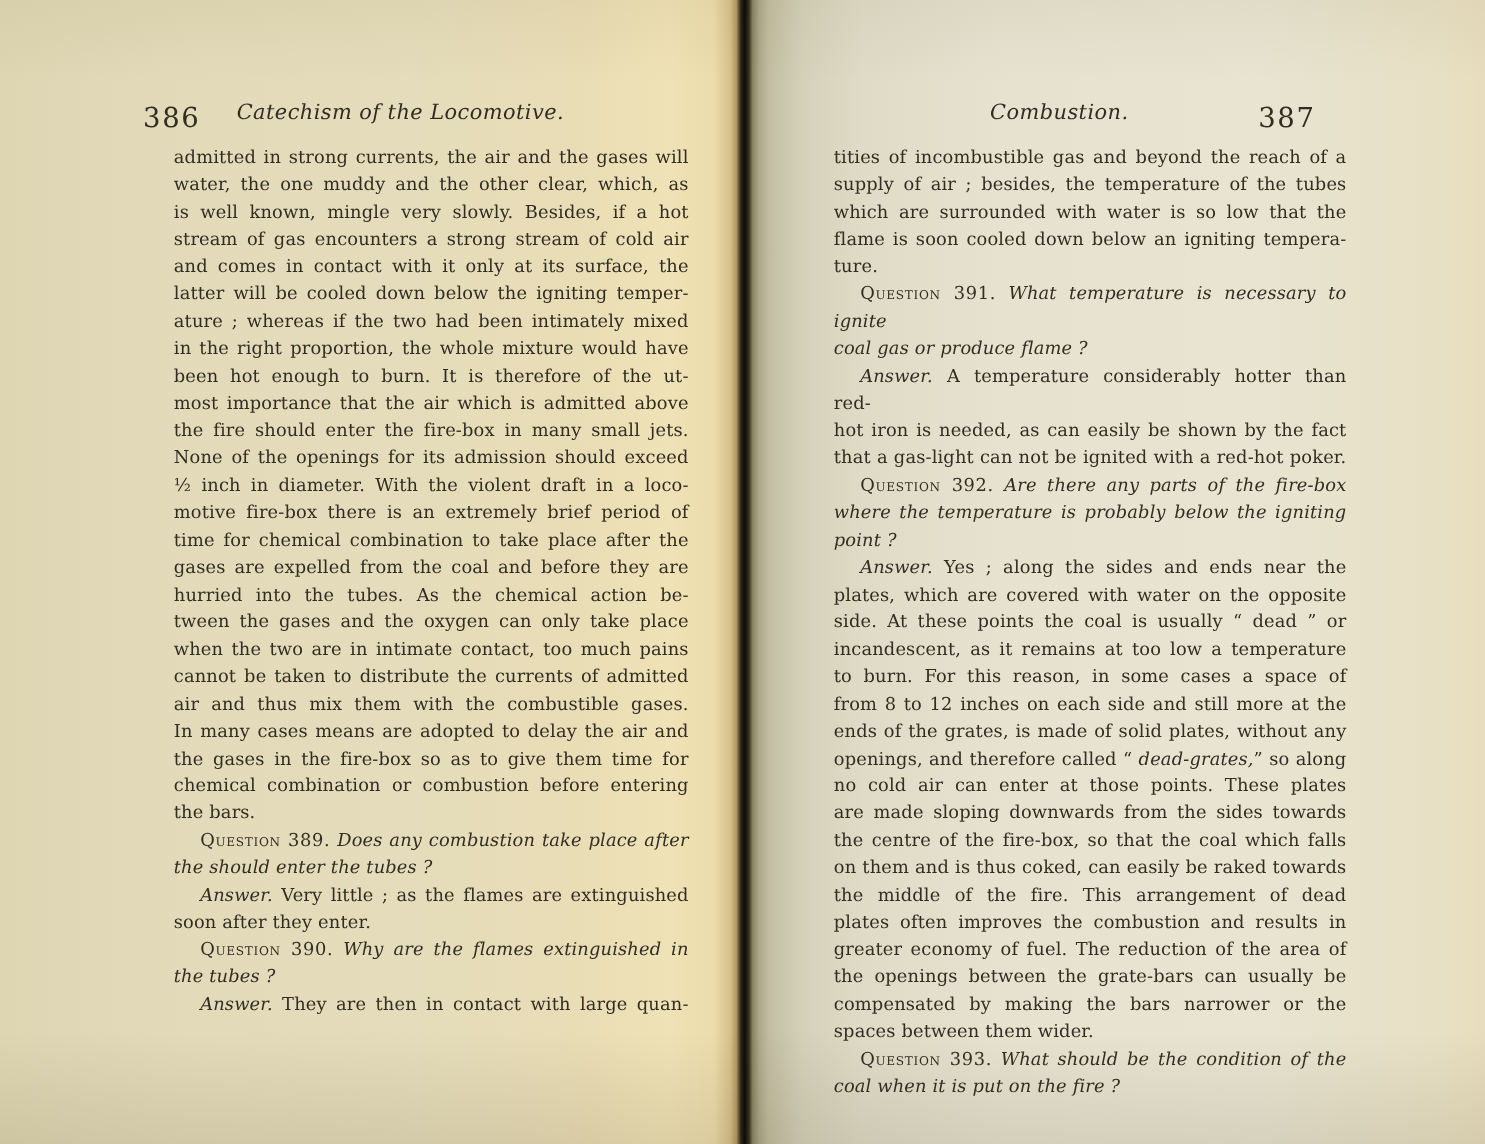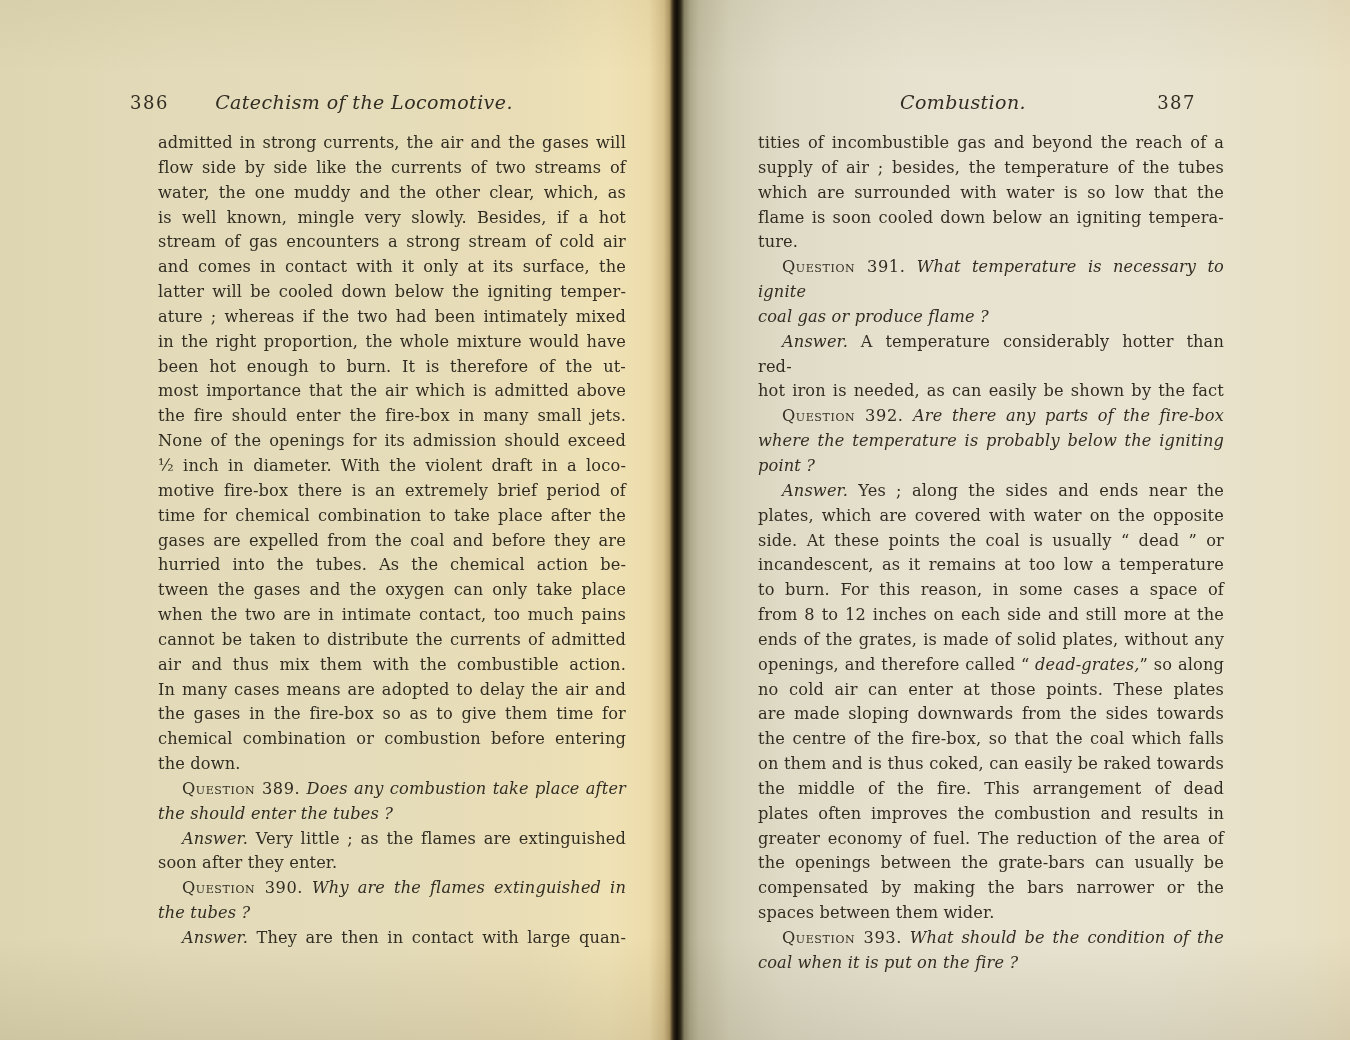--- a/index.html
+++ b/index.html
@@ -22,21 +22,21 @@
     background:linear-gradient(180deg, rgba(90,70,25,0.05) 0%, rgba(0,0,0,0) 7%, rgba(0,0,0,0) 90%, rgba(60,45,15,0.10) 100%);
   }
   .gutter {
     position:absolute; top:0; left:664px; width:26px; height:1040px; z-index:3;
     background:linear-gradient(90deg, rgba(100,80,40,0) 0%, rgba(100,80,40,0.30) 22%, #2a2113 38%, #0f0c07 50%, #2e2918 63%, rgba(90,85,60,0.30) 78%, rgba(90,85,60,0) 100%);
   }
   .header { position:absolute; top:91px; height:28px; font-size:19px; z-index:2; }
   .header .running-head { font-style:italic; letter-spacing:0.4px; }
   .header-left { left:130px; width:468px; text-align:center; }
   .header-right { left:54px; width:466px; text-align:center; }
-  .pagenum { position:absolute; top:1px; font-style:normal; font-size:18px; letter-spacing:1.5px;text-align:center; }
+  .pagenum { position:absolute; top:1px; font-style:normal; font-size:25px; letter-spacing:1.5px;text-align:center; }
   .pagenum-left { left:0; }
   .pagenum-right { right:0; }
   .body-col { position:absolute; top:131px; font-size:16.2px; line-height:24.85px; letter-spacing:0.15px; z-index:2;margin-left:28px; }
   .body-left { left:130px; width:468px; }
   .body-right { left:54px; width:466px; }
   .line { text-align:justify; text-align-last:justify; text-justify:inter-word; }
   .line.noj { text-align-last:left; }
   .line.ind { text-indent:24px; }
   .it { font-style:italic; }
   .sc { font-variant:small-caps; letter-spacing:0.6px; }
@@ -46,45 +46,44 @@
 
 <div class="spread">
 
   <div class="page page-left">
     <div class="header header-left">
       <span class="pagenum pagenum-left">386</span>
       <span class="running-head">Catechism of the Locomotive.</span>
     </div>
     <div class="body-col body-left" id="left-body">
         <div class="line"><span>admitted in strong currents, the air and the gases will</span></div>
-        <div class="line"><span>flow side by side like the currents of two streams of</span></div>
         <div class="line"><span>water, the one muddy and the other clear, which, as</span></div>
         <div class="line"><span>is well known, mingle very slowly. Besides, if a hot</span></div>
         <div class="line"><span>stream of gas encounters a strong stream of cold air</span></div>
         <div class="line"><span>and comes in contact with it only at its surface, the</span></div>
         <div class="line"><span>latter will be cooled down below the igniting temper-</span></div>
         <div class="line"><span>ature ; whereas if the two had been intimately mixed</span></div>
         <div class="line"><span>in the right proportion, the whole mixture would have</span></div>
         <div class="line"><span>been hot enough to burn. It is therefore of the ut-</span></div>
         <div class="line"><span>most importance that the air which is admitted above</span></div>
         <div class="line"><span>the fire should enter the fire-box in many small jets.</span></div>
         <div class="line"><span>None of the openings for its admission should exceed</span></div>
         <div class="line"><span>½ inch in diameter. With the violent draft in a loco-</span></div>
         <div class="line"><span>motive fire-box there is an extremely brief period of</span></div>
         <div class="line"><span>time for chemical combination to take place after the</span></div>
         <div class="line"><span>gases are expelled from the coal and before they are</span></div>
         <div class="line"><span>hurried into the tubes. As the chemical action be-</span></div>
         <div class="line"><span>tween the gases and the oxygen can only take place</span></div>
         <div class="line"><span>when the two are in intimate contact, too much pains</span></div>
         <div class="line"><span>cannot be taken to distribute the currents of admitted</span></div>
-        <div class="line"><span>air and thus mix them with the combustible action.</span></div>
+        <div class="line"><span>air and thus mix them with the combustible gases.</span></div>
         <div class="line"><span>In many cases means are adopted to delay the air and</span></div>
         <div class="line"><span>the gases in the fire-box so as to give them time for</span></div>
         <div class="line"><span>chemical combination or combustion before entering</span></div>
-        <div class="line noj"><span>the down.</span></div>
+        <div class="line noj"><span>the bars.</span></div>
         <div class="line ind"><span class="sc">Question 389.</span><span class="it"> Does any combustion take place after</span></div>
         <div class="line noj"><span class="it">the should enter the tubes ?</span></div>
         <div class="line ind"><span class="it">Answer.</span><span> Very little ; as the flames are extinguished</span></div>
         <div class="line noj"><span>soon after they enter.</span></div>
         <div class="line ind"><span class="sc">Question 390.</span><span class="it"> Why are the flames extinguished in</span></div>
         <div class="line noj"><span class="it">the tubes ?</span></div>
         <div class="line ind"><span class="it">Answer.</span><span> They are then in contact with large quan-</span></div>
       </div>
   </div>
 
@@ -98,20 +97,21 @@
     <div class="body-col body-right" id="right-body">
         <div class="line"><span>tities of incombustible gas and beyond the reach of a</span></div>
         <div class="line"><span>supply of air ; besides, the temperature of the tubes</span></div>
         <div class="line"><span>which are surrounded with water is so low that the</span></div>
         <div class="line"><span>flame is soon cooled down below an igniting tempera-</span></div>
         <div class="line noj"><span>ture.</span></div>
         <div class="line ind"><span class="sc">Question 391.</span><span class="it"> What temperature is necessary to ignite</span></div>
         <div class="line noj"><span class="it">coal gas or produce flame ?</span></div>
         <div class="line ind"><span class="it">Answer.</span><span> A temperature considerably hotter than red-</span></div>
         <div class="line"><span>hot iron is needed, as can easily be shown by the fact</span></div>
+        <div class="line"><span>that a gas-light can not be ignited with a red-hot poker.</span></div>
         <div class="line ind"><span class="sc">Question 392.</span><span class="it"> Are there any parts of the fire-box</span></div>
         <div class="line"><span class="it">where the temperature is probably below the igniting</span></div>
         <div class="line noj"><span class="it">point ?</span></div>
         <div class="line ind"><span class="it">Answer.</span><span> Yes ; along the sides and ends near the</span></div>
         <div class="line"><span>plates, which are covered with water on the opposite</span></div>
         <div class="line"><span>side. At these points the coal is usually “ dead ” or</span></div>
         <div class="line"><span>incandescent, as it remains at too low a temperature</span></div>
         <div class="line"><span>to burn. For this reason, in some cases a space of</span></div>
         <div class="line"><span>from 8 to 12 inches on each side and still more at the</span></div>
         <div class="line"><span>ends of the grates, is made of solid plates, without any</span></div>

